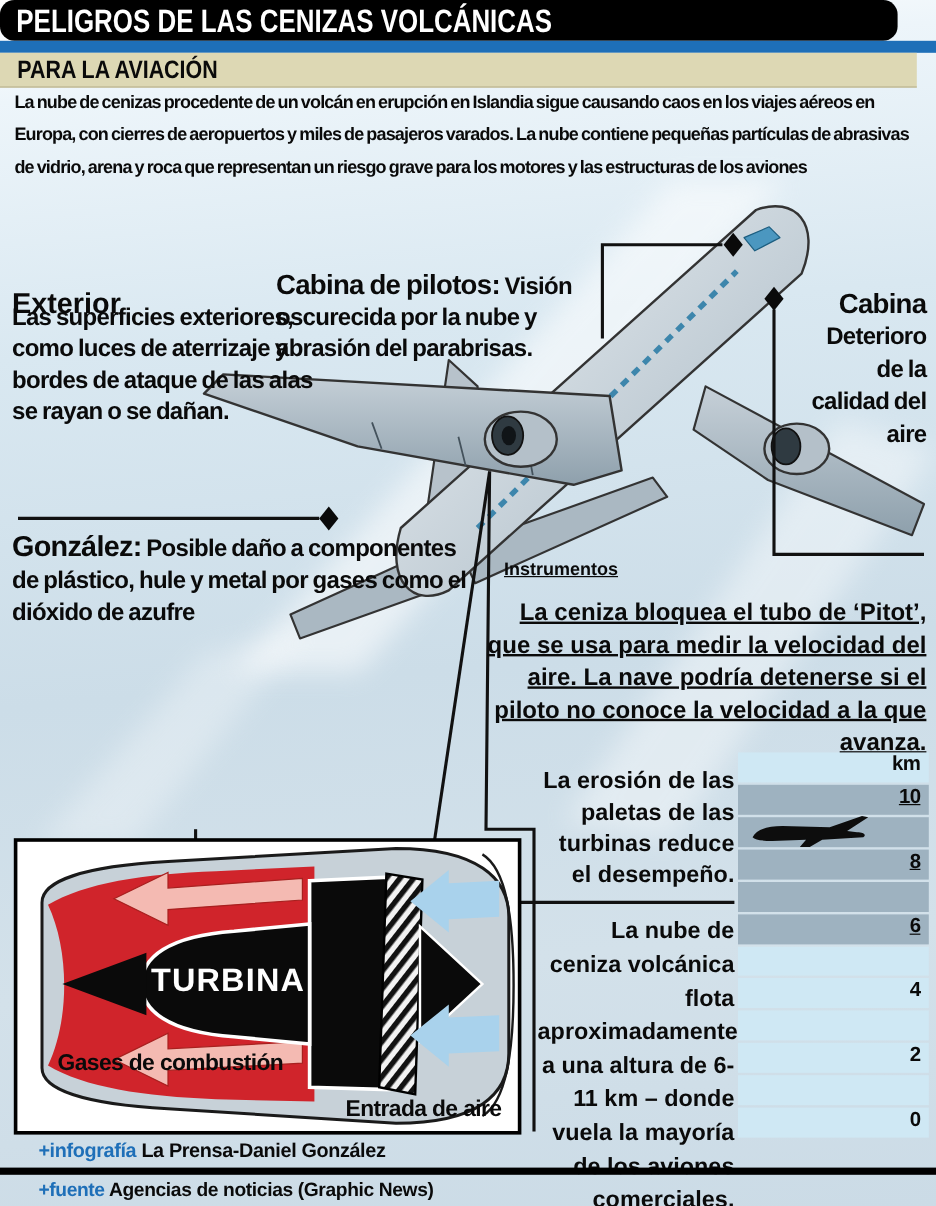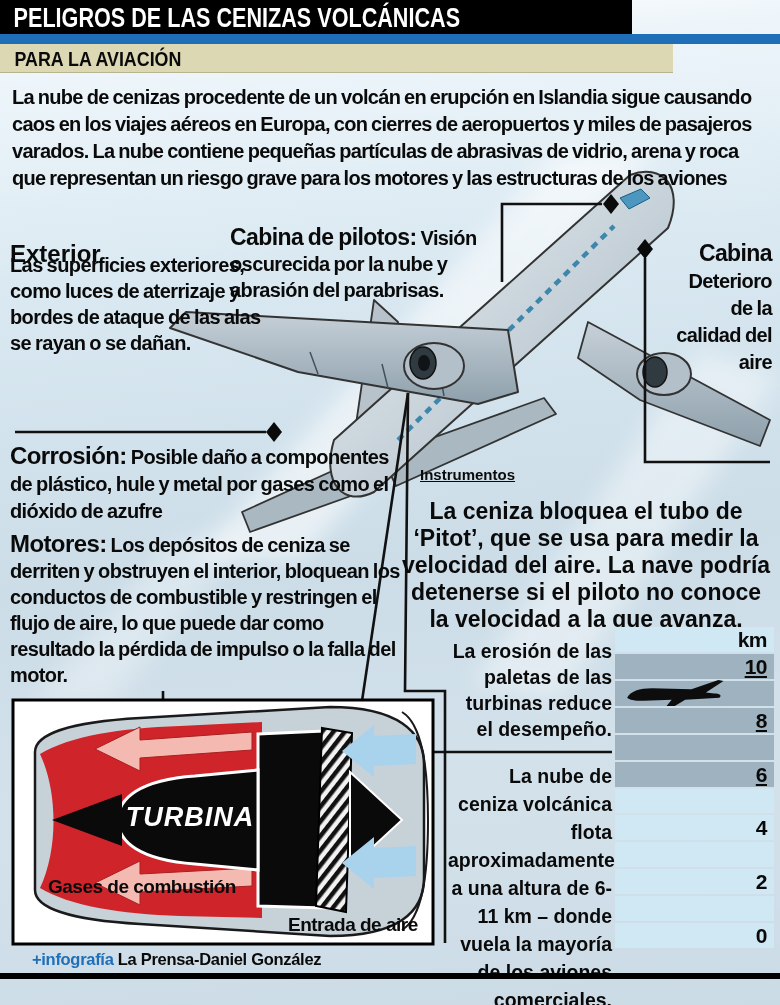--- a/index.html
+++ b/index.html
@@ -1,51 +1,51 @@
 <!DOCTYPE html>
 <html><head>
 <meta charset="utf-8">
 <style>
   html,body{margin:0;padding:0;background:#888;}
   #page{position:relative;width:780px;height:1005px;overflow:hidden;
         font-family:"Liberation Sans","DejaVu Sans",sans-serif;font-weight:bold;color:#0a0a0a;
         background:linear-gradient(175deg,#ffffff 0%,#edf5fa 8%,#d9e8f1 28%,#ccdde8 55%,#d3e1ea 78%,#cbdbe6 100%);}
   .abs{position:absolute;}
   
-  .banner-black{left:0;top:0;width:632px;height:34px;background:#000;}
+  .banner-black{left:0;top:0;width:748px;height:34px;background:#000;border-radius:12px;}
   .banner-black .t{display:inline-block;transform:scaleX(.80);transform-origin:0 50%;
       color:#fff;font-size:27px;letter-spacing:0;white-space:nowrap;padding:3px 0 0 17px;}
   .banner-blue{left:0;top:34px;width:780px;height:10px;background:#1e6fb8;}
-  .banner-khaki{left:0;top:44px;width:673px;height:28px;background:#ddd8b4;border-bottom:1px solid #b9b490;}
+  .banner-khaki{left:0;top:44px;width:764px;height:28px;background:#ddd8b4;border-bottom:1px solid #b9b490;}
   .banner-khaki .t{display:inline-block;transform:scaleX(.85);transform-origin:0 50%;
       color:#0a0a0a;font-size:21px;white-space:nowrap;padding:3px 0 0 17px;}
   
   .txt{letter-spacing:-0.6px;word-spacing:-1px;line-height:26px;font-size:20px;}
-  #intro{left:12px;top:84px;width:760px;font-size:20px;line-height:27px;letter-spacing:-0.7px;}
+  #intro{left:12px;top:72px;width:760px;font-size:15px;line-height:27px;letter-spacing:-0.7px;}
   #exterior-h{left:10px;top:220px;font-size:24px;margin-top:20px;}
   #exterior-b{left:10px;top:252px;width:252px;}
   #cockpit{left:230px;top:224px;width:266px;text-align:left;}
   #cockpit .lead{font-size:23px;}
   #cabin{right:8px;top:240px;width:106px;text-align:right;line-height:27px;}
   #cabin .lead{font-size:23px;display:block;margin-bottom:1px;}
   #corrosion{left:10px;top:442px;width:394px;line-height:27px;}
   #corrosion .lead,#engines .lead{font-size:24px;}
   #engines{left:10px;top:531px;width:394px;}
   #instruments-h{left:420px;top:466px;width:350px;font-size:15px;text-decoration:underline;}
-  #instruments-b{left:400px;top:498px;width:372px;text-align:center;font-size:23px;line-height:27px;}
+  #instruments-b{left:400px;top:498px;width:372px;text-align:right;font-size:20px;line-height:27px;text-decoration:underline;}
   #erosion{left:452px;top:638px;width:160px;text-align:right;font-size:19.5px;line-height:26px;}
   #ashnote{left:448px;top:762px;width:164px;text-align:right;font-size:19.5px;line-height:28px;}
   #turbina-label{left:100px;top:802px;width:180px;text-align:center;color:#fff;
-      font-style:italic;font-size:27px;letter-spacing:1px;}
+      font-size:27px;letter-spacing:1px;}
   #gases-label{left:48px;top:876px;font-size:19px;letter-spacing:-0.5px;}
   #entrada-label{left:288px;top:914px;font-size:19px;letter-spacing:-0.5px;}
   
   #alt-scale{left:615px;top:627px;width:159px;height:321px;display:flex;flex-direction:column;gap:2px;}
-  .alt-band{flex:1;position:relative;display:flex;align-items:flex-end;justify-content:flex-end;
-      padding-right:7px;font-size:21px;letter-spacing:-0.5px;}
+  .alt-band{flex:1;position:relative;display:flex;align-items:flex-start;justify-content:flex-end;
+      padding-right:7px;font-size:17px;letter-spacing:-0.5px;}
   .alt-band.dark{background:#9eb2c0;text-decoration:underline;}
   .alt-band.light{background:#cfe8f4;}
   .alt-band svg{position:absolute;left:8px;top:-4px;width:114px;height:33px;}
   
   #footer-credit{left:32px;top:950px;font-size:16.5px;letter-spacing:-0.3px;text-align:center;}
   #footer-rule{left:0;top:973px;width:780px;height:6px;background:#000;}
   #footer-source{left:32px;top:984px;font-size:16px;letter-spacing:-0.3px;}
   .blue{color:#1e6fb8;}
   svg.artwork{left:0;top:0;}
 </style>
@@ -155,28 +155,24 @@
     <span class="lead">Cabina de pilotos:</span>
     <span>Visión oscurecida por la nube y abrasión del parabrisas.</span>
   </div>
 
   <div id="cabin" class="abs txt">
     <span class="lead">Cabina</span>
     <span>Deterioro de la calidad del aire</span>
   </div>
 
   <div id="corrosion" class="abs txt">
-    <span class="lead">Corrosión:</span>
+    <span class="lead">González:</span>
     <span>Posible daño a componentes de plástico, hule y metal por gases como el dióxido de azufre</span>
   </div>
 
-  <div id="engines" class="abs txt">
-    <span class="lead">Motores:</span>
-    <span>Los depósitos de ceniza se derriten y obstruyen el interior, bloquean los conductos de combustible y restringen el flujo de aire, lo que puede dar como resultado la pérdida de impulso o la falla del motor.</span>
-  </div>
 
   <div id="instruments-h" class="abs">Instrumentos</div>
   <div id="instruments-b" class="abs">La ceniza bloquea el tubo de ‘Pitot’, que se usa para medir la velocidad del aire. La nave podría detenerse si el piloto no conoce la velocidad a la que avanza.</div>
 
   <div id="erosion" class="abs">La erosión de las paletas de las turbinas reduce el desempeño.</div>
   <div id="ashnote" class="abs">La nube de ceniza volcánica flota aproximadamente a una altura de 6-11 km – donde vuela la mayoría de los aviones comerciales.</div>
 
   <div id="turbina-label" class="abs">TURBINA</div>
   <div id="gases-label" class="abs">Gases de combustión</div>
   <div id="entrada-label" class="abs">Entrada de aire</div>
@@ -221,14 +217,18 @@
       <div class="alt-band light">
         <span>0</span>
       </div>
     </div>
 
   <div id="footer-credit" class="abs">
     <span class="blue">+infografía</span>
     <span>La Prensa-Daniel González</span>
   </div>
   <div id="footer-rule" class="abs"></div>
+  <div id="footer-source" class="abs">
+    <span class="blue">+fuente</span>
+    <span>Agencias de noticias (Graphic News)</span>
+  </div>
 
 </div>
 
 </body></html>

